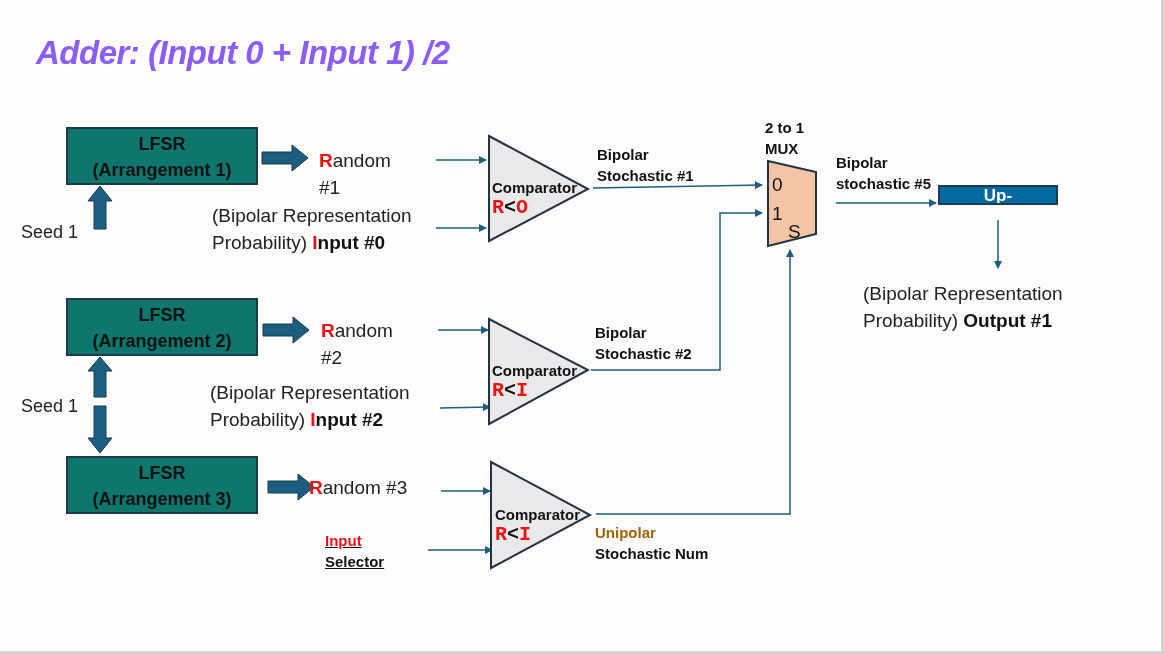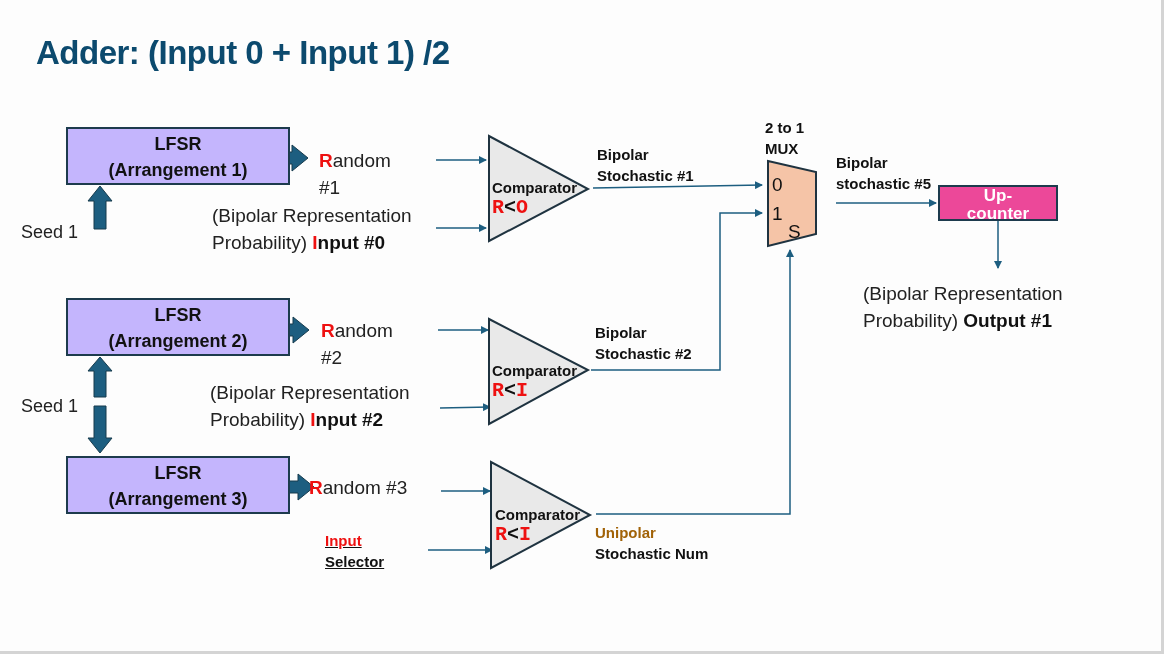--- a/index.html
+++ b/index.html
@@ -1,29 +1,29 @@
 <!DOCTYPE html>
 <html><head>
 <meta charset="utf-8">
 <style>
   html,body{margin:0;padding:0;}
   body{width:1164px;height:654px;background:#fdfdfd;position:relative;overflow:hidden;font-family:"Liberation Sans",sans-serif;color:#111;}
   .frame{position:absolute;left:0;top:0;width:1161px;height:651px;border-right:3px solid #d4d4d4;border-bottom:3px solid #d4d4d4;box-sizing:content-box;}
   .abs{position:absolute;}
-  .title{left:36px;top:34px;font-size:33px;font-weight:bold;letter-spacing:-0.5px;color:#0c4a6e;}
-  .lfsr{background:#c4b5fd;border:2px solid #1d3b4d;box-sizing:border-box;color:#111;font-weight:bold;font-size:18px;text-align:center;line-height:26px;width:224px;height:58px;padding-top:2px;}
+  .title{left:36px;top:34px;font-size:33px;font-weight:bold;letter-spacing:-0.5px;color:#8b5cf6;font-style:italic;}
+  .lfsr{background:#0f766e;border:2px solid #1d3b4d;box-sizing:border-box;color:#111;font-weight:bold;font-size:18px;text-align:center;line-height:26px;width:192px;height:58px;padding-top:2px;}
   .txt{font-size:19px;line-height:27px;color:#222;white-space:nowrap;}
   .red{color:#ee1111;font-weight:bold;}
   .b{font-weight:bold;color:#111;}
   .small{font-size:15px;font-weight:bold;line-height:21px;color:#111;white-space:nowrap;}
   .gray{color:#a16207;}
   .comp-label{font-size:15px;font-weight:bold;color:#111;}
   .comp-rel{font-size:20px;font-weight:bold;font-family:Liberation Mono, monospace;}
   svg.wires{position:absolute;left:0;top:0;}
-  .upc{background:#ec4899;border:2px solid #1d3b4d;box-sizing:border-box;width:120px;height:36px;color:#fff;font-weight:bold;font-size:17px;text-align:center;line-height:18px;overflow:hidden;}
+  .upc{background:#0369a1;border:2px solid #1d3b4d;box-sizing:border-box;width:120px;height:20px;color:#fff;font-weight:bold;font-size:17px;text-align:center;line-height:18px;overflow:hidden;}
   .muxlbl{font-size:19px;color:#111;}
 </style>
 </head>
 <body>
 
 <div class="frame"></div>
 
 <div class="abs title">Adder: (Input 0 + Input 1) /2</div>
 
 <svg class="wires" width="1164" height="654">

